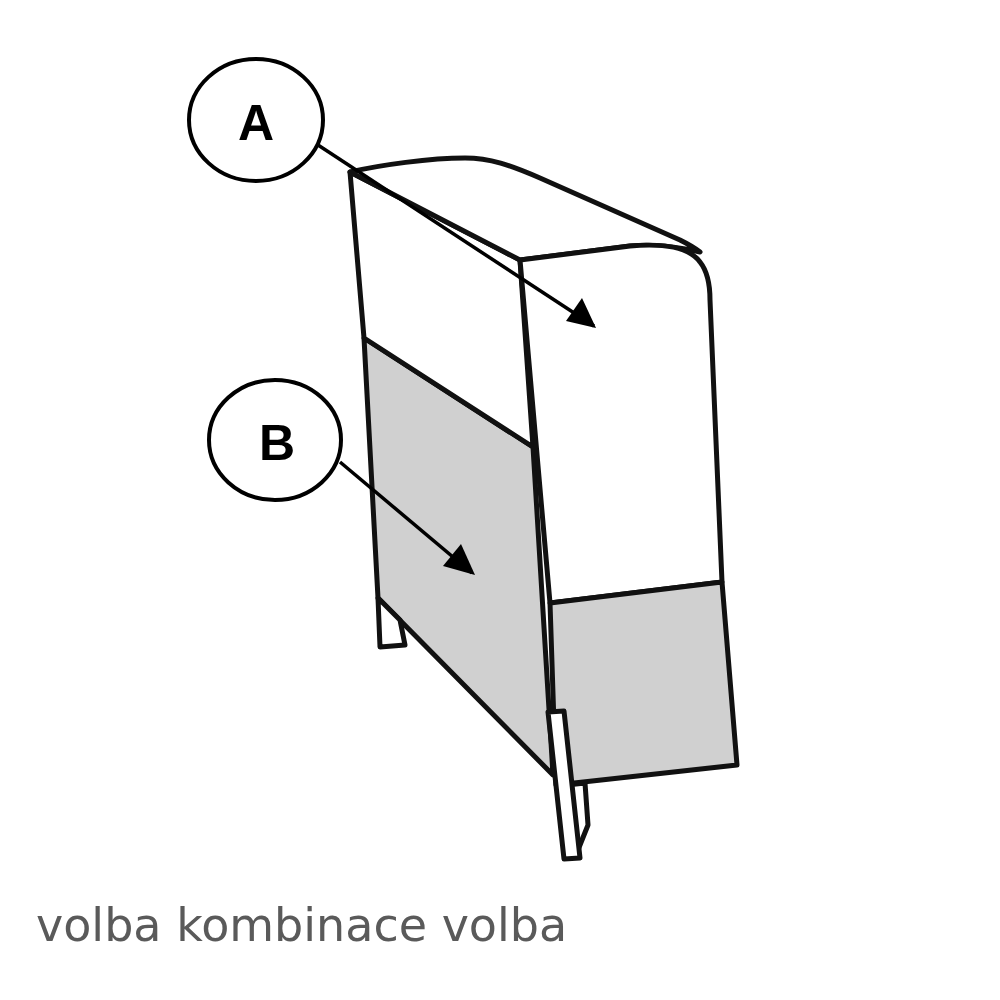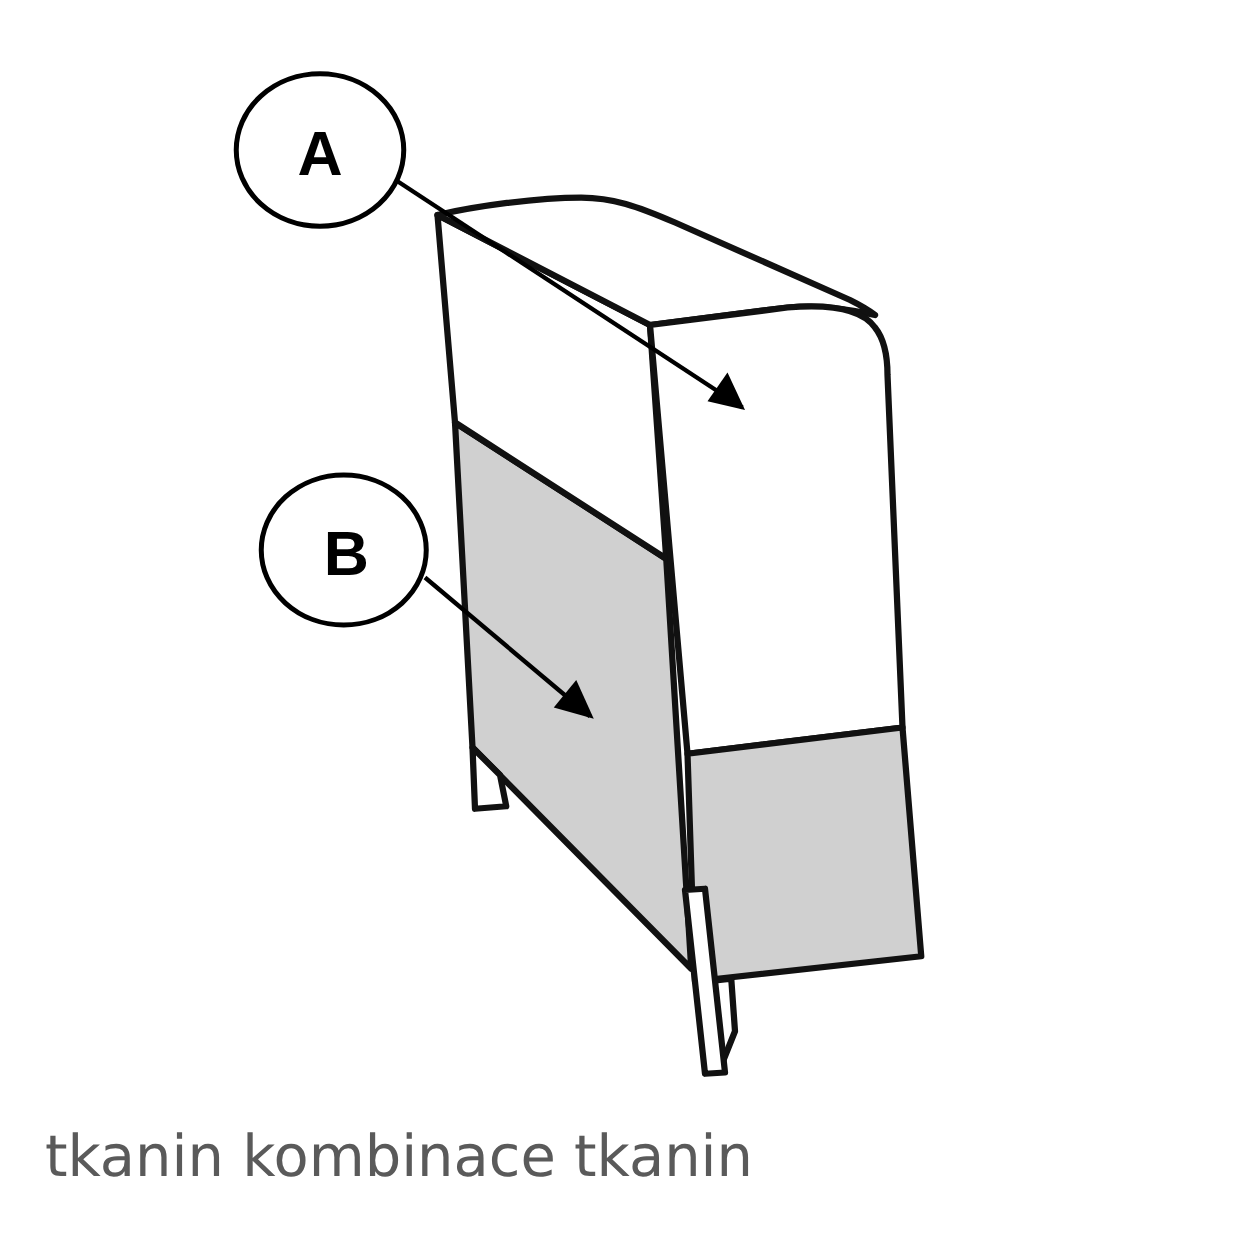--- a/index.html
+++ b/index.html
@@ -75,13 +75,13 @@
   </g>
 
   <g>
     <ellipse cx="275" cy="440" rx="66" ry="60" fill="#ffffff" stroke="#000" stroke-width="4"></ellipse>
     <text class="label-text" x="277" y="460" text-anchor="middle">B</text>
     <line x1="340" y1="462" x2="472" y2="573" stroke="#000" stroke-width="3.5"></line>
     <polygon points="475,575 443,566 461,544" fill="#000"></polygon>
   </g>
 </svg>
 
-<div id="caption">tkanin kombinace tkanin</div>
+<div id="caption">volba kombinace volba</div>
 
 </body></html>

